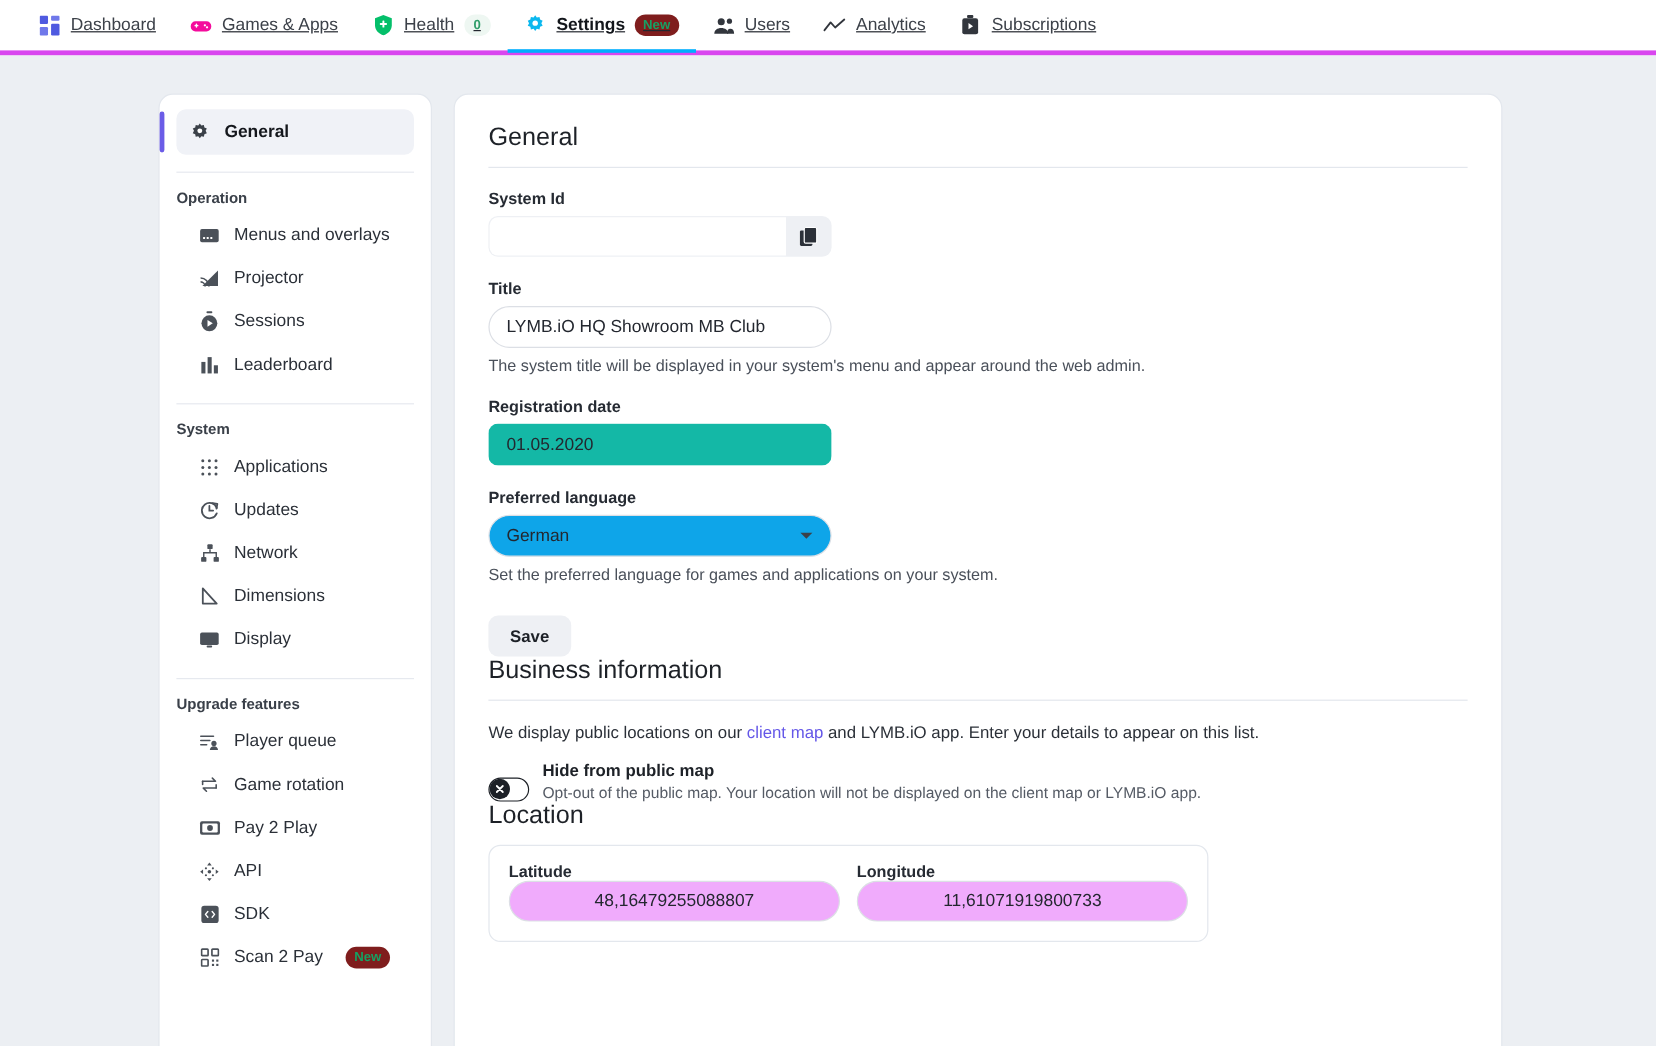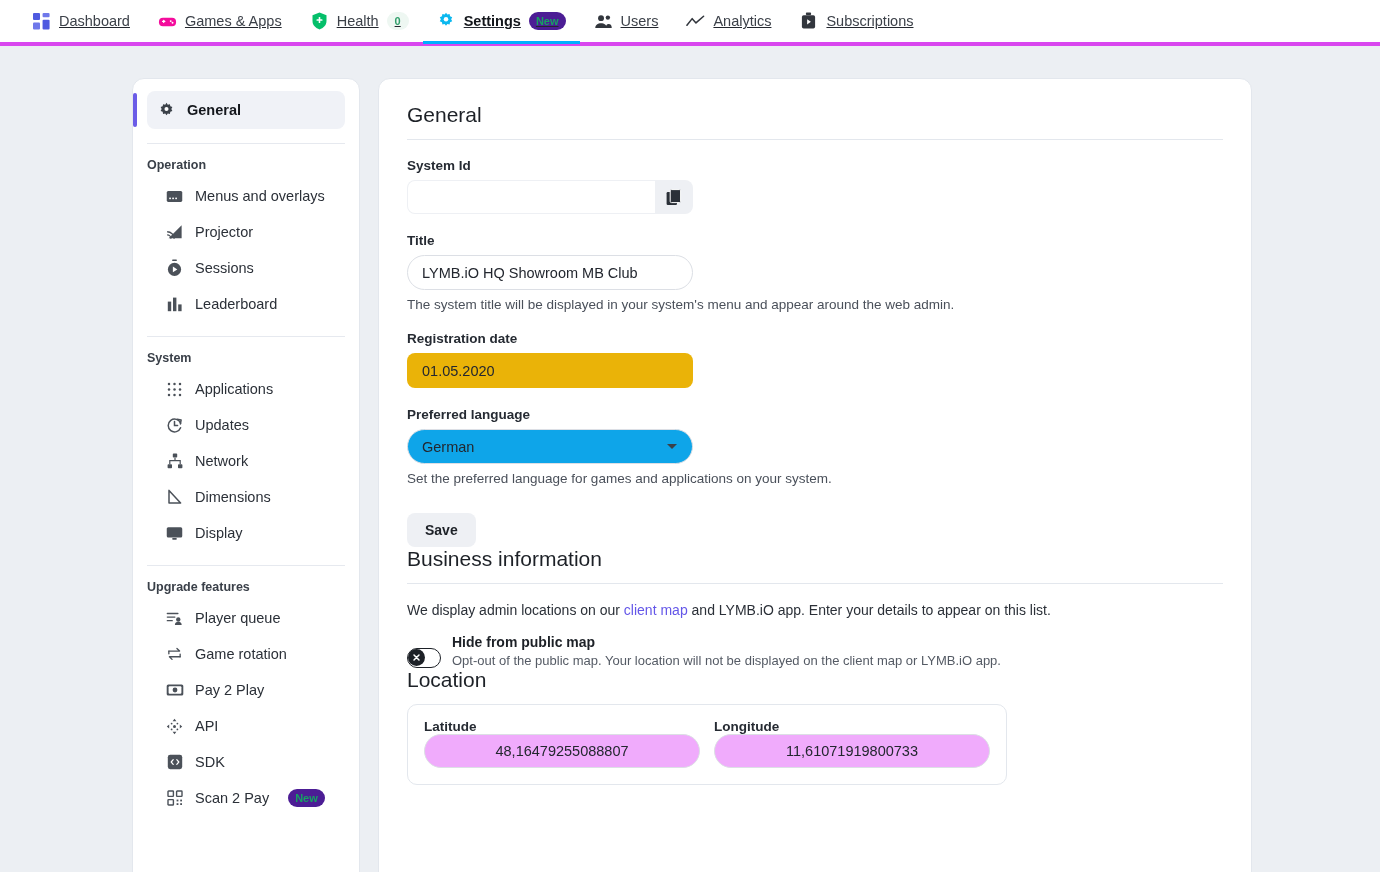--- a/index.html
+++ b/index.html
@@ -38,21 +38,21 @@
   .nav-item.active { color: #13161b; font-weight: 700; }
   .nav-item .underline {
     position: absolute; left: 0; right: 0; bottom: 0;
     height: 3px; background: #00aeff;
   }
   .nav-icon { display: inline-flex; align-items: center; justify-content: center; width: 19px; height: 19px; }
   .badge {
     font-size: 11px;
     padding: 2px 7px;
     border-radius: 10px;
-    background: #4c1d95;
+    background: #7f1d1d;
     color: #16a163;
     font-weight: 600;
     line-height: 1.3;
   }
   .badge.count { background: #eef7f2; color: #2f9e6a; padding: 2px 8px; }
 
   
   .page {
     display: flex;
     padding: 32px 0 0 132px;
@@ -171,21 +171,21 @@
     border: 1px solid #dcdfe5;
     border-radius: 18px;
     background: #fff;
     padding: 0 14px;
     font-family: inherit;
     font-size: 14.5px;
     color: #23272f;
     outline: none;
   }
   .txtinput.readonly {
-    background: #eab308;
+    background: #14b8a6;
     border-color: transparent;
     border-radius: 8px;
   }
   .selwrap { position: relative; width: 286px; }
   .selwrap select {
     width: 286px;
     height: 35px;
     border: 1px solid #dcdfe5;
     border-radius: 18px;
     background: #0ea5e9;
@@ -611,21 +611,21 @@
       </div>
       <div class="help">Set the preferred language for games and applications on your system.</div>
     </div>
 
     <button class="savebtn">Save</button>
 
     <h2 class="section-title biz-title">Business information</h2>
     <div class="rule"></div>
 
     <div class="biz-text">
-      <span>We display admin locations on our </span><a class="link">client map</a><span> and LYMB.iO app. Enter your details to appear on this list.</span>
+      <span>We display public locations on our </span><a class="link">client map</a><span> and LYMB.iO app. Enter your details to appear on this list.</span>
     </div>
 
     <div class="toggle-row">
       <div class="toggle">
         <span class="knob">
           <svg width="9" height="9" viewBox="0 0 9 9">
               <path d="M2 2 L7 7 M7 2 L2 7" stroke="#fff" stroke-width="1.5" stroke-linecap="round"></path>
             </svg>
         </span>
       </div>

